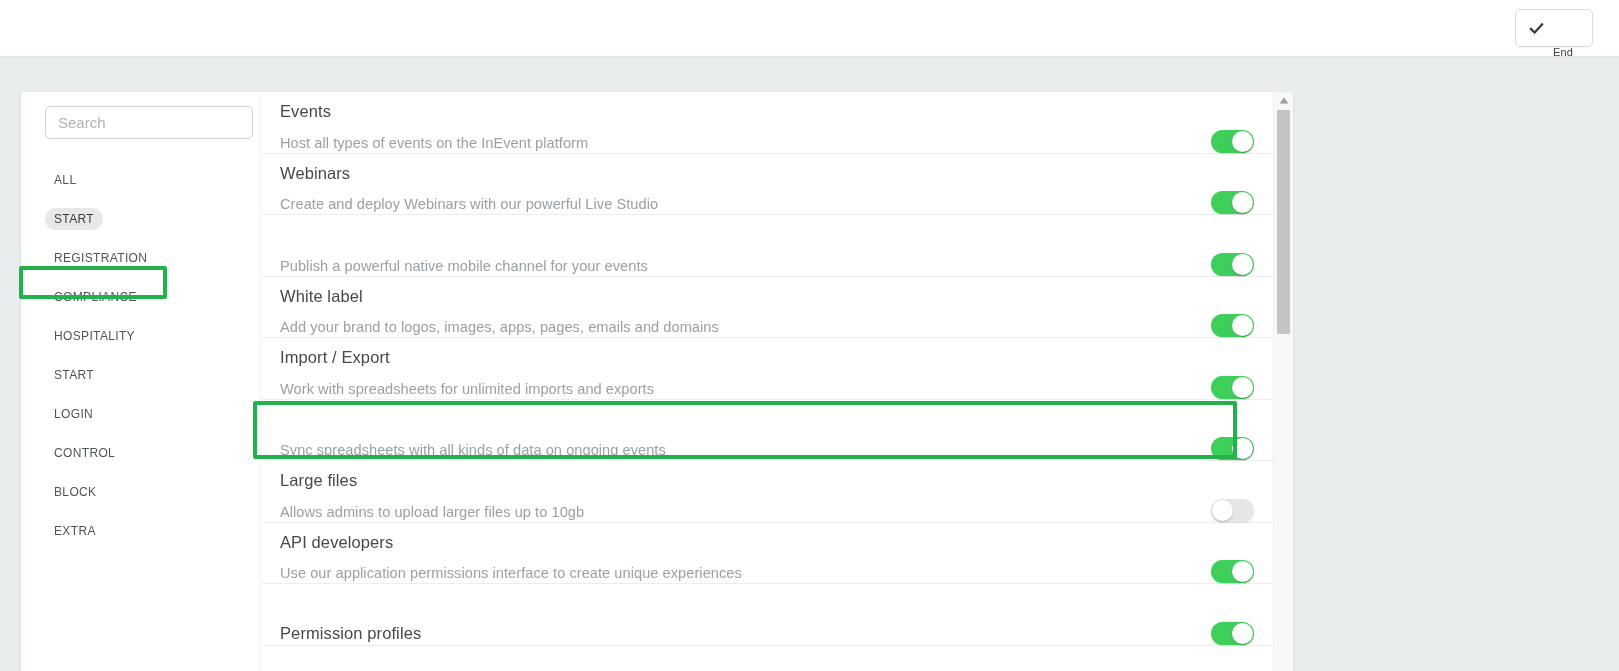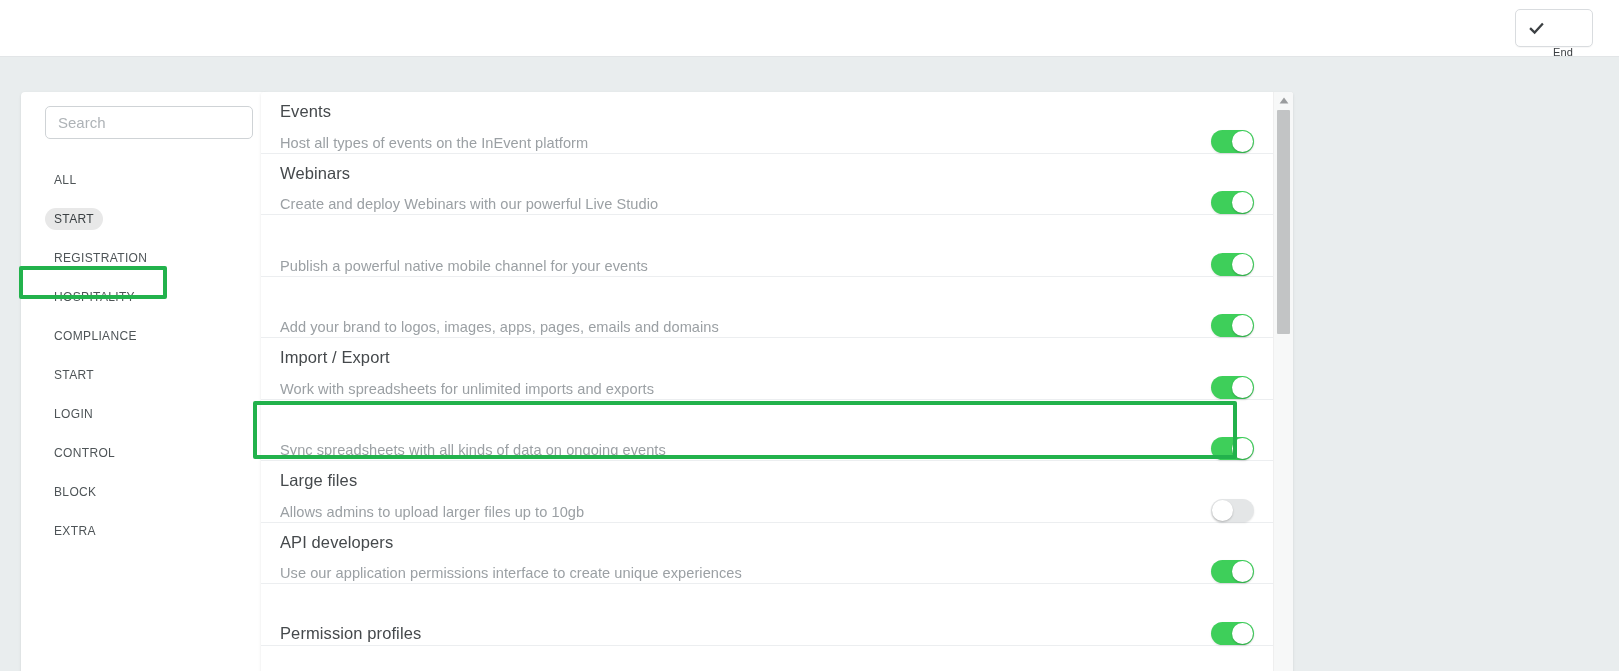--- a/index.html
+++ b/index.html
@@ -257,24 +257,24 @@
         <div class="nav-item">
           <span class="nav-label">ALL</span>
         </div>
         <div class="nav-item active">
           <span class="nav-label">START</span>
         </div>
         <div class="nav-item">
           <span class="nav-label">REGISTRATION</span>
         </div>
         <div class="nav-item">
+          <span class="nav-label">COMPLIANCE</span>
+        </div>
+        <div class="nav-item">
           <span class="nav-label">HOSPITALITY</span>
-        </div>
-        <div class="nav-item">
-          <span class="nav-label">COMPLIANCE</span>
         </div>
         <div class="nav-item">
           <span class="nav-label">START</span>
         </div>
         <div class="nav-item">
           <span class="nav-label">LOGIN</span>
         </div>
         <div class="nav-item">
           <span class="nav-label">CONTROL</span>
         </div>
@@ -312,20 +312,21 @@
         <div class="feature-row">
           <div class="feature-text">
             <div class="feature-desc">Publish a powerful native mobile channel for your events</div>
           </div>
           <div class="toggle on">
             <div class="knob"></div>
           </div>
         </div>
         <div class="feature-row">
           <div class="feature-text">
+            <div class="feature-title">White label</div>
             <div class="feature-desc">Add your brand to logos, images, apps, pages, emails and domains</div>
           </div>
           <div class="toggle on">
             <div class="knob"></div>
           </div>
         </div>
         <div class="feature-row">
           <div class="feature-text">
             <div class="feature-title">Import / Export</div>
             <div class="feature-desc">Work with spreadsheets for unlimited imports and exports</div>

